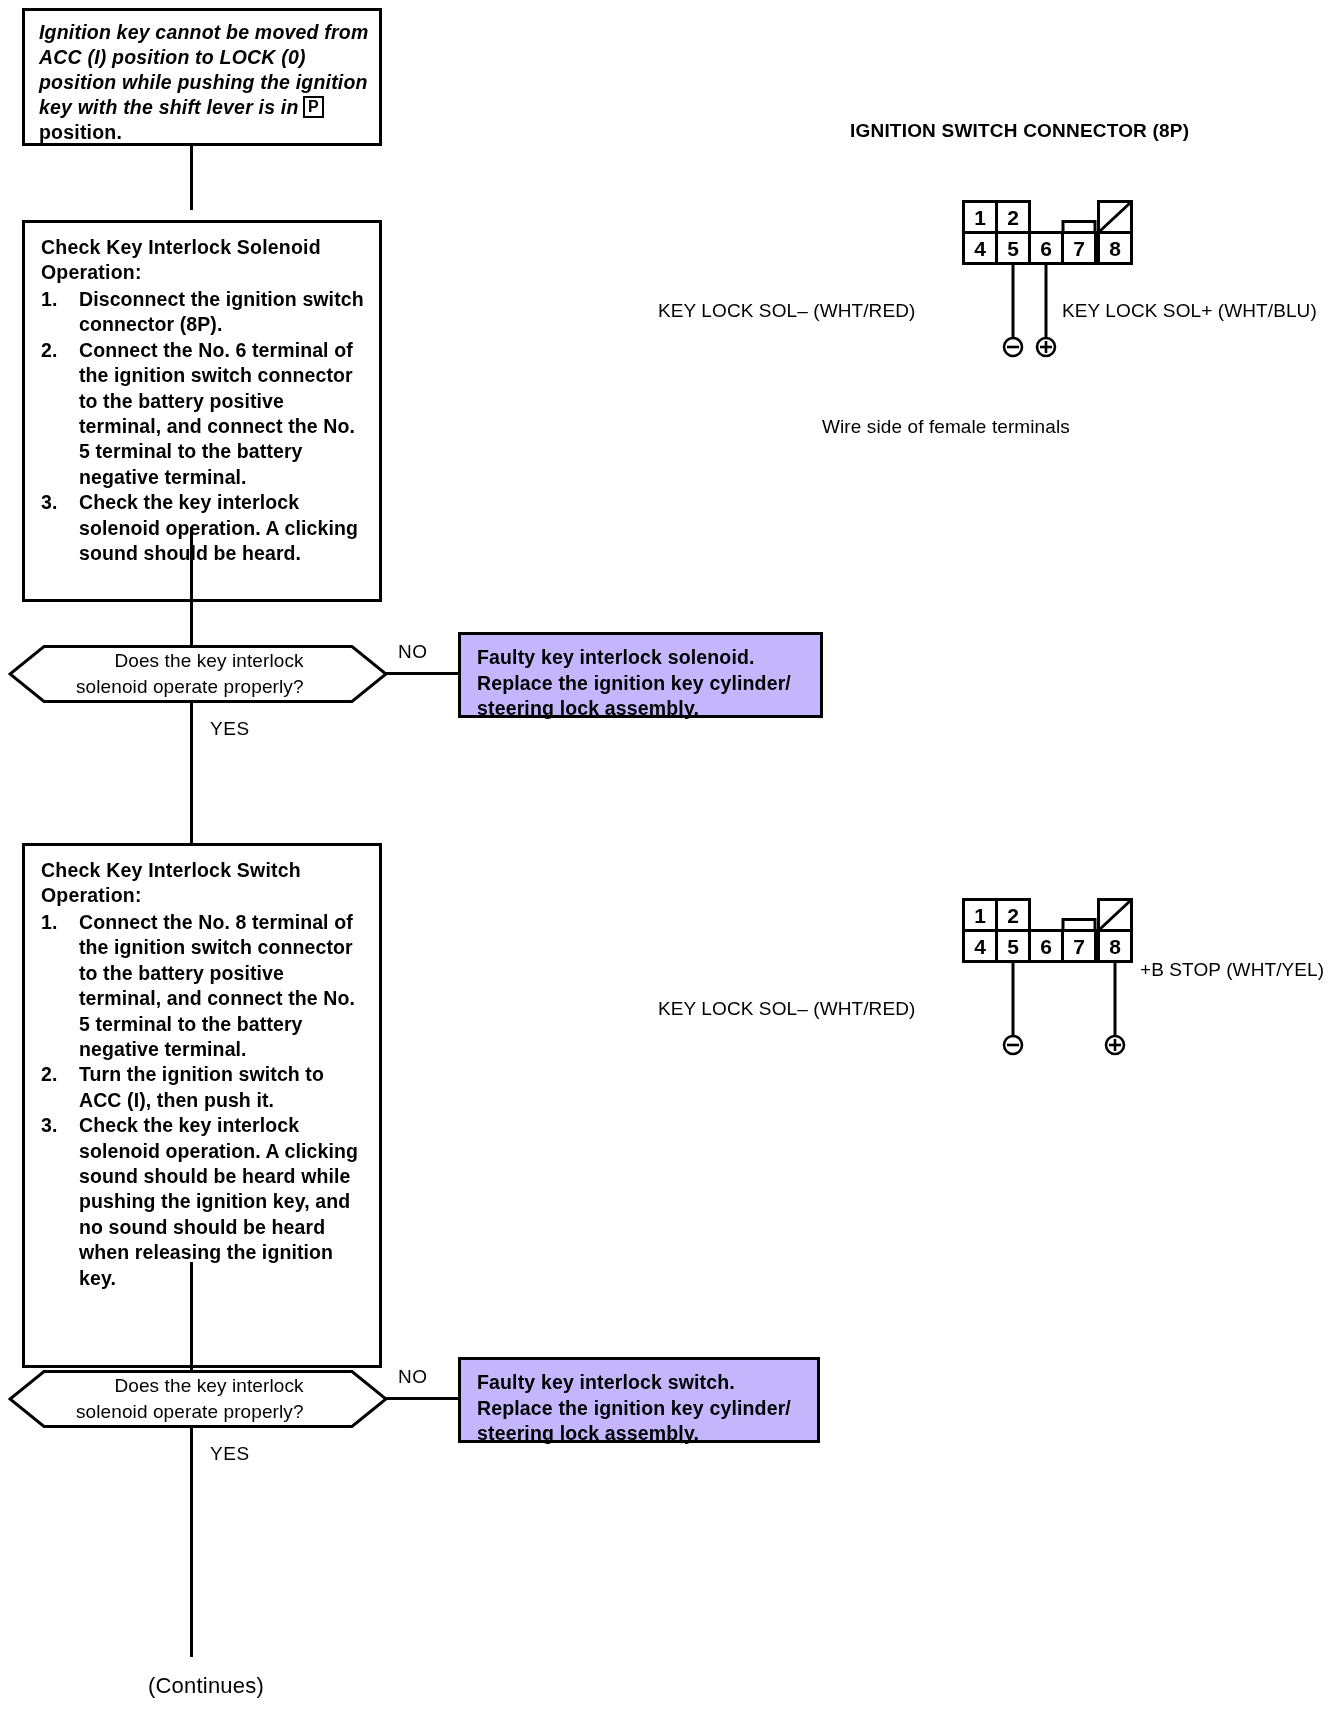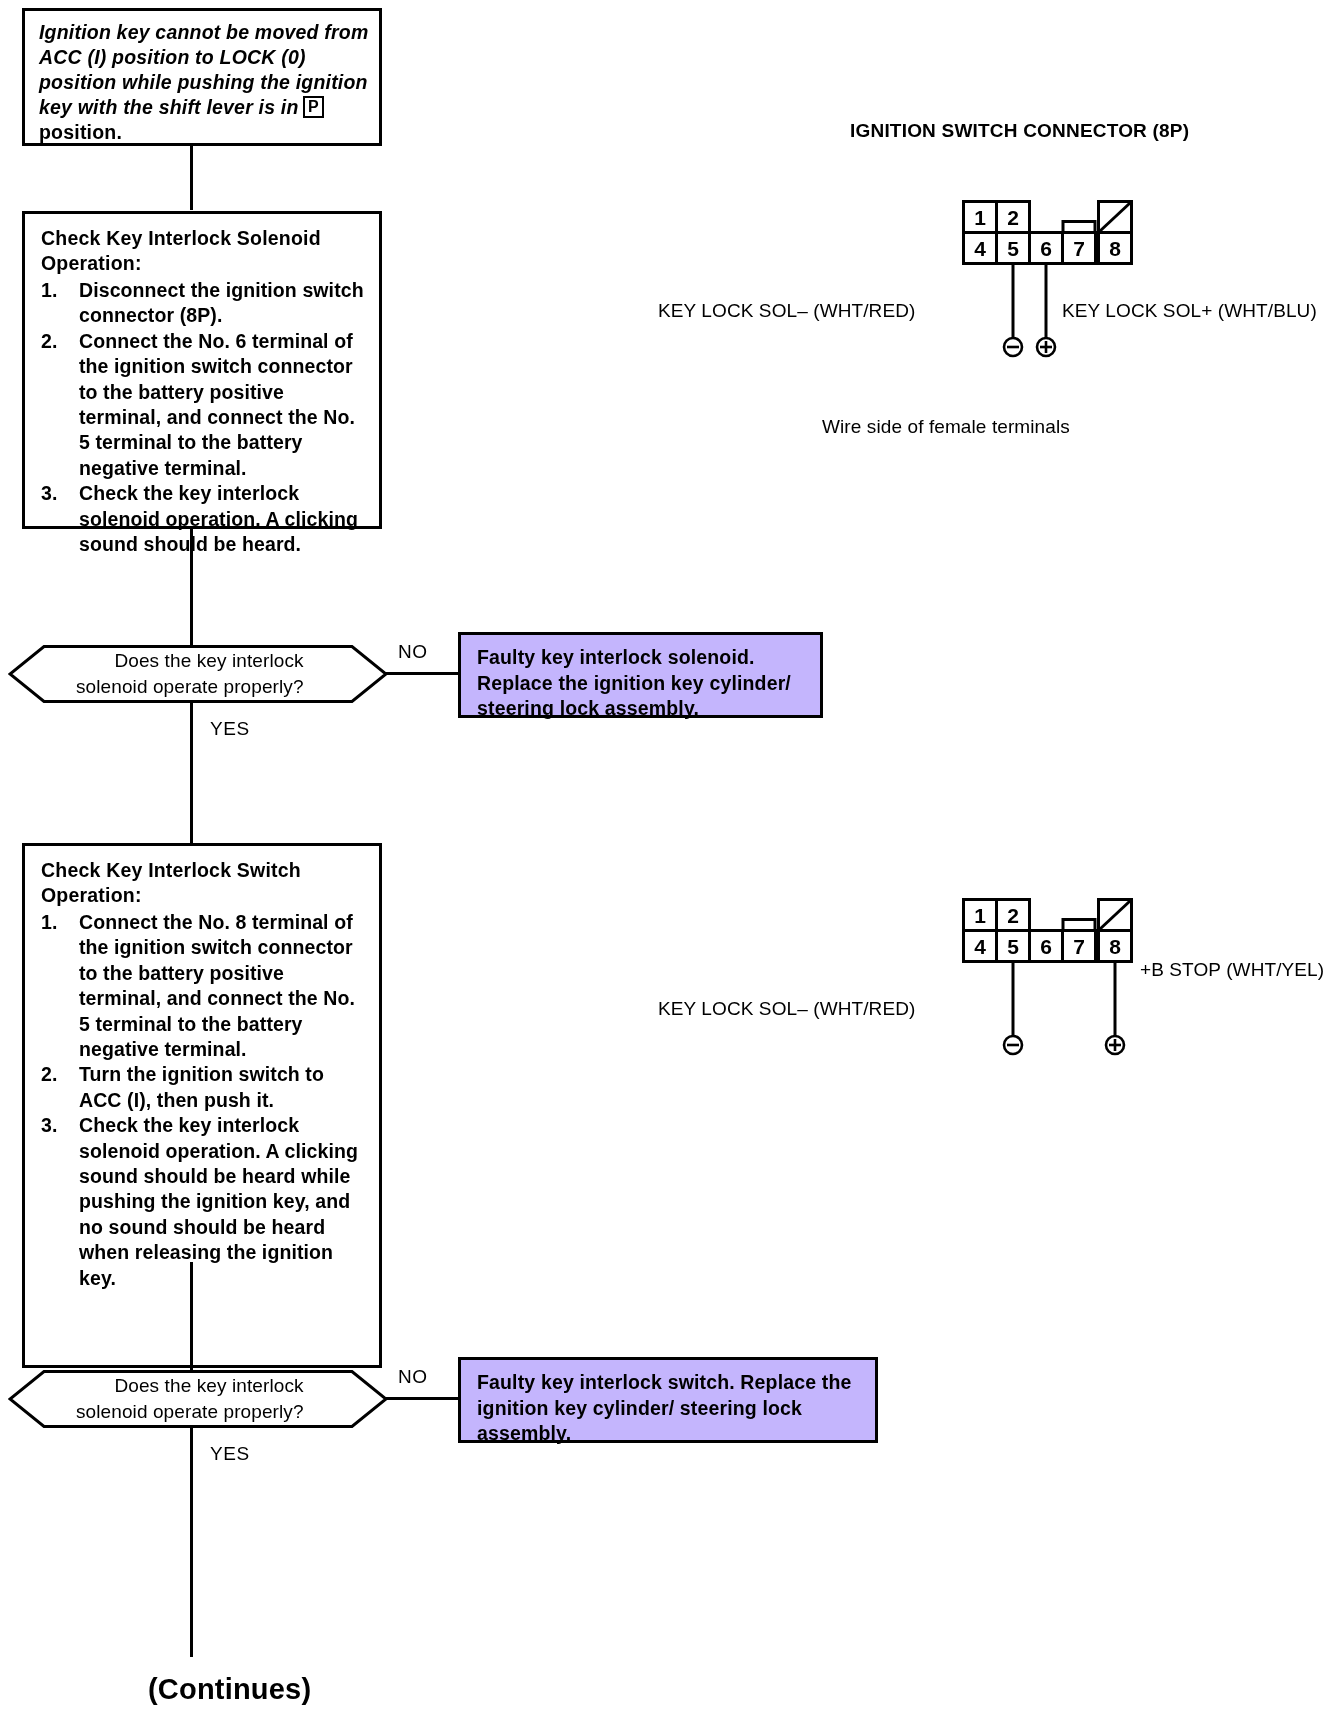--- a/index.html
+++ b/index.html
@@ -131,38 +131,38 @@
     padding: 0px 3px 1px 3px;
     font-weight: bold;
     font-size: 16px;
     line-height: 17px;
     vertical-align: 2px;
     margin-right: 2px;
   }
 
   .continues {
     position: absolute;
-    font-weight: bold;
-    font-size: 29px;
+    font-weight: normal;
+    font-size: 22px;
     letter-spacing: 0.2px;
   }
 </style>
 </head>
 <body>
 
 <div class="proc-box" style="left:22px; top:8px; width:360px; height:138px;">
   <div style="padding:9px 10px 0 14px;">
     <div class="box-title" style="display:inline;font-style:italic;">Ignition key cannot be moved from ACC (I) position to LOCK (0) position while pushing the ignition key with the shift lever is in</div>
     <span class="p-box">P</span><span class="box-title" style="display:inline;">position.</span>
   </div>
 </div>
 
 <div class="vline" style="left:190px; top:146px; height:64px;"></div>
 
-<div class="proc-box" style="left:22px; top:211px; width:360px; height:318px;">
+<div class="proc-box" style="left:22px; top:220px; width:360px; height:382px;">
   <div style="padding:12px 10px 0 16px;">
     <div class="box-title">Check Key Interlock Solenoid Operation:</div>
     <ul class="steps" style="margin-top:2px;">
       <li>
         <span class="num">1.</span>
         <span>Disconnect the ignition switch connector (8P).</span>
       </li>
       <li>
         <span class="num">2.</span>
         <span>Connect the No. 6 terminal of the ignition switch connector to the battery positive terminal, and connect the No. 5 terminal to the battery negative terminal.</span>
@@ -221,21 +221,21 @@
   <svg class="hexsvg" viewBox="0 0 380 58" preserveAspectRatio="none">
     <polygon points="36,1.5 344,1.5 378,29 344,56.5 36,56.5 2,29" fill="#ffffff" stroke="#000000" stroke-width="3"></polygon>
   </svg>
   <div class="dtext">Does the key interlock
 solenoid operate properly?</div>
 </div>
 
 <div class="hline" style="left:386px; top:1397px; width:74px;"></div>
 <div class="branch-label" style="left:398px; top:1366px;">NO</div>
 
-<div class="result-box" style="left:458px; top:1357px; width:420px; height:86px;">
+<div class="result-box" style="left:458px; top:1357px; width:362px; height:86px;">
   <span>Faulty key interlock switch. Replace the ignition key cylinder/ steering lock assembly.</span>
 </div>
 
 <div class="vline" style="left:190px; top:1427px; height:230px;"></div>
 <div class="branch-label" style="left:210px; top:1443px;">YES</div>
 
 <div class="continues" style="left:148px; top:1673px;">(Continues)</div>
 
 <div class="conn-title" style="left:850px; top:120px;">IGNITION SWITCH CONNECTOR (8P)</div>
 

